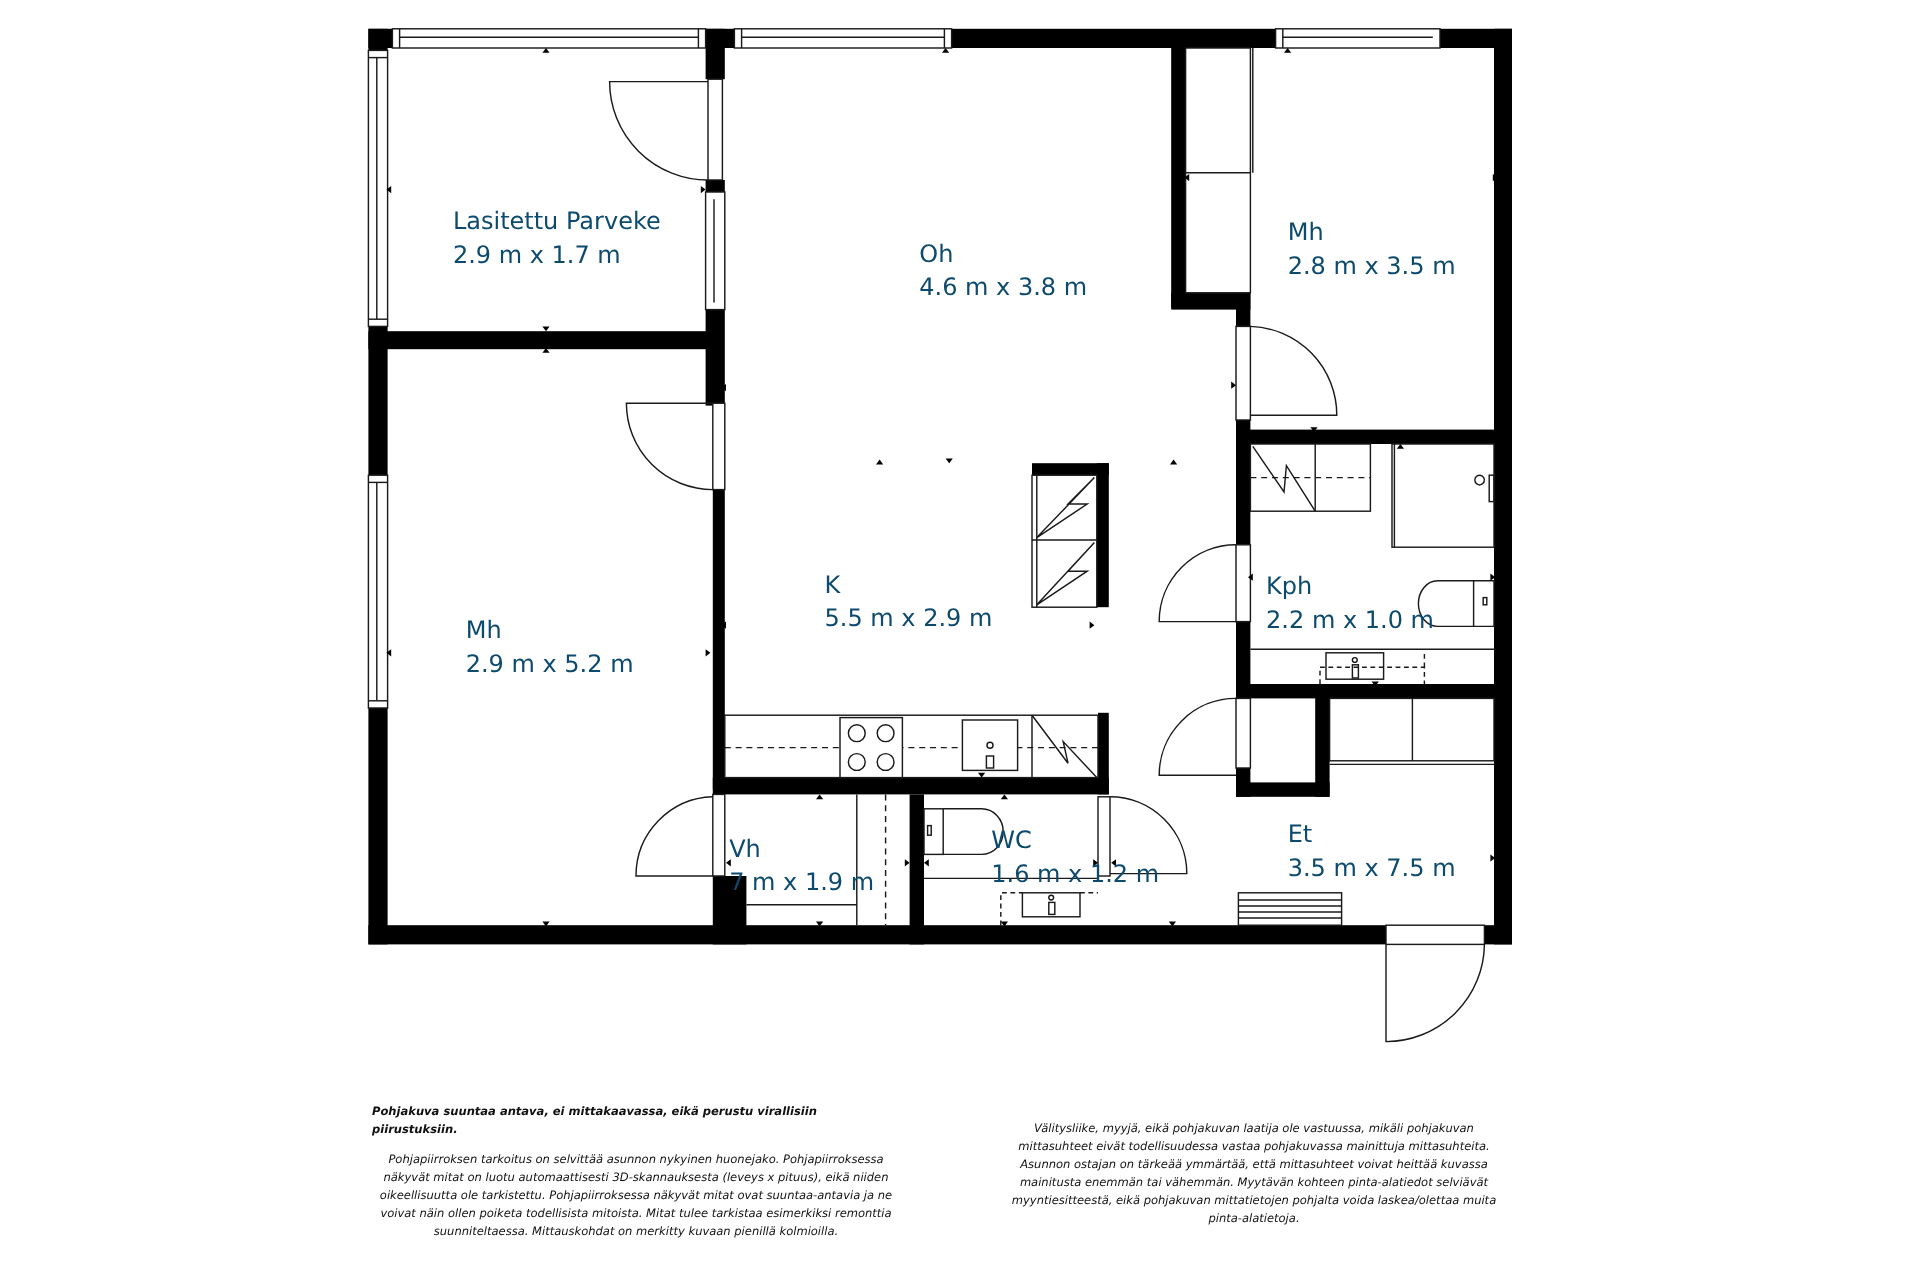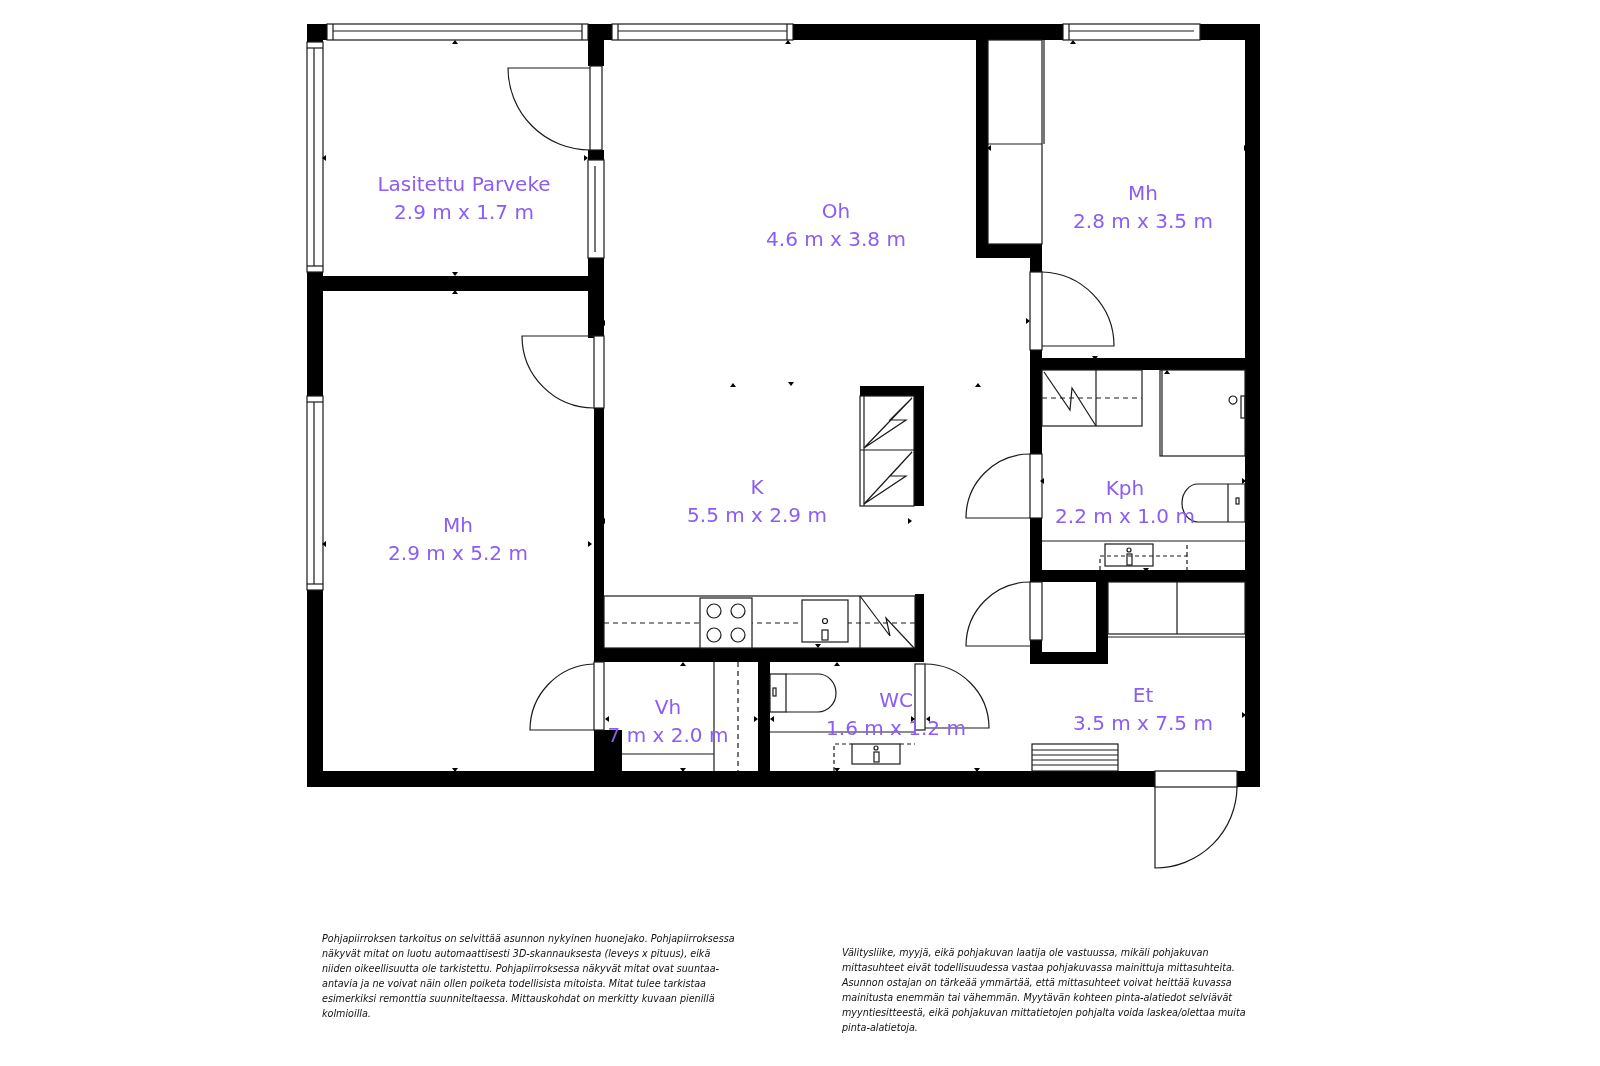--- a/index.html
+++ b/index.html
@@ -1,21 +1,21 @@
 <!DOCTYPE html>
 <html><head>
 <meta charset="utf-8">
 <style>
   html, body { margin: 0; padding: 0; background: #ffffff; }
   body { width: 1600px; height: 1066px; position: relative; overflow: hidden; font-family: "DejaVu Sans", sans-serif; }
   #plan { position: absolute; left: 0; top: 0; width: 1600px; height: 900px; }
-  .room-label { position: absolute; text-align: center; color: #8b5cf6; font-family: "DejaVu Sans", sans-serif; font-size: 20px; line-height: 28px; white-space: nowrap; transform: translateX(-50%); }
+  .room-label { position: absolute; text-align: left; color: #0c4a6e; font-family: "DejaVu Sans", sans-serif; font-size: 20px; line-height: 28px; white-space: nowrap; transform: translateX(-50%); }
   .disclaimer { position: absolute; font-family: "DejaVu Sans", sans-serif; font-style: italic; font-size: 9.6px; line-height: 15px; color: #111; }
   .disclaimer .bold { font-weight: bold; display: block; margin-bottom: 10px; }
-  .disclaimer p { margin: 12px; }
+  .disclaimer p { margin: 0; text-align: center; }
 </style>
 </head>
 <body>
 
 <svg id="plan" viewBox="0 0 1600 900" xmlns="http://www.w3.org/2000/svg">
   <g fill="none" stroke="#1a1a1a" stroke-width="1.2">
 
     <g fill="#000" stroke="none">
 
       <rect x="307" y="24" width="20" height="16"></rect>
@@ -265,29 +265,30 @@
 <div class="room-label" style="left:757px; top:473px;">
   <div>K</div>
   <div>5.5 m x 2.9 m</div>
 </div>
 <div class="room-label" style="left:1125px; top:474px;">
   <div>Kph</div>
   <div>2.2 m x 1.0 m</div>
 </div>
 <div class="room-label" style="left:668px; top:693px;">
   <div>Vh</div>
-  <div>7 m x 2.0 m</div>
+  <div>7 m x 1.9 m</div>
 </div>
 <div class="room-label" style="left:896px; top:686px;">
   <div>WC</div>
   <div>1.6 m x 1.2 m</div>
 </div>
 <div class="room-label" style="left:1111px; top:681px;margin-left:32px;">
   <div>Et</div>
   <div>3.5 m x 7.5 m</div>
 </div>
 
 <div class="disclaimer" style="left:310px; top:919px; width:440px;">
+  <span class="bold">Pohjakuva suuntaa antava, ei mittakaavassa, eikä perustu virallisiin piirustuksiin.</span>
   <p>Pohjapiirroksen tarkoitus on selvittää asunnon nykyinen huonejako. Pohjapiirroksessa näkyvät mitat on luotu automaattisesti 3D-skannauksesta (leveys x pituus), eikä niiden oikeellisuutta ole tarkistettu. Pohjapiirroksessa näkyvät mitat ovat suuntaa-antavia ja ne voivat näin ollen poiketa todellisista mitoista. Mitat tulee tarkistaa esimerkiksi remonttia suunniteltaessa. Mittauskohdat on merkitty kuvaan pienillä kolmioilla.</p>
 </div>
 <div class="disclaimer" style="left:830px; top:933px; width:430px;">
   <p>Välitysliike, myyjä, eikä pohjakuvan laatija ole vastuussa, mikäli pohjakuvan mittasuhteet eivät todellisuudessa vastaa pohjakuvassa mainittuja mittasuhteita. Asunnon ostajan on tärkeää ymmärtää, että mittasuhteet voivat heittää kuvassa mainitusta enemmän tai vähemmän. Myytävän kohteen pinta-alatiedot selviävät myyntiesitteestä, eikä pohjakuvan mittatietojen pohjalta voida laskea/olettaa muita pinta-alatietoja.</p>
 </div>
 
 </body></html>

